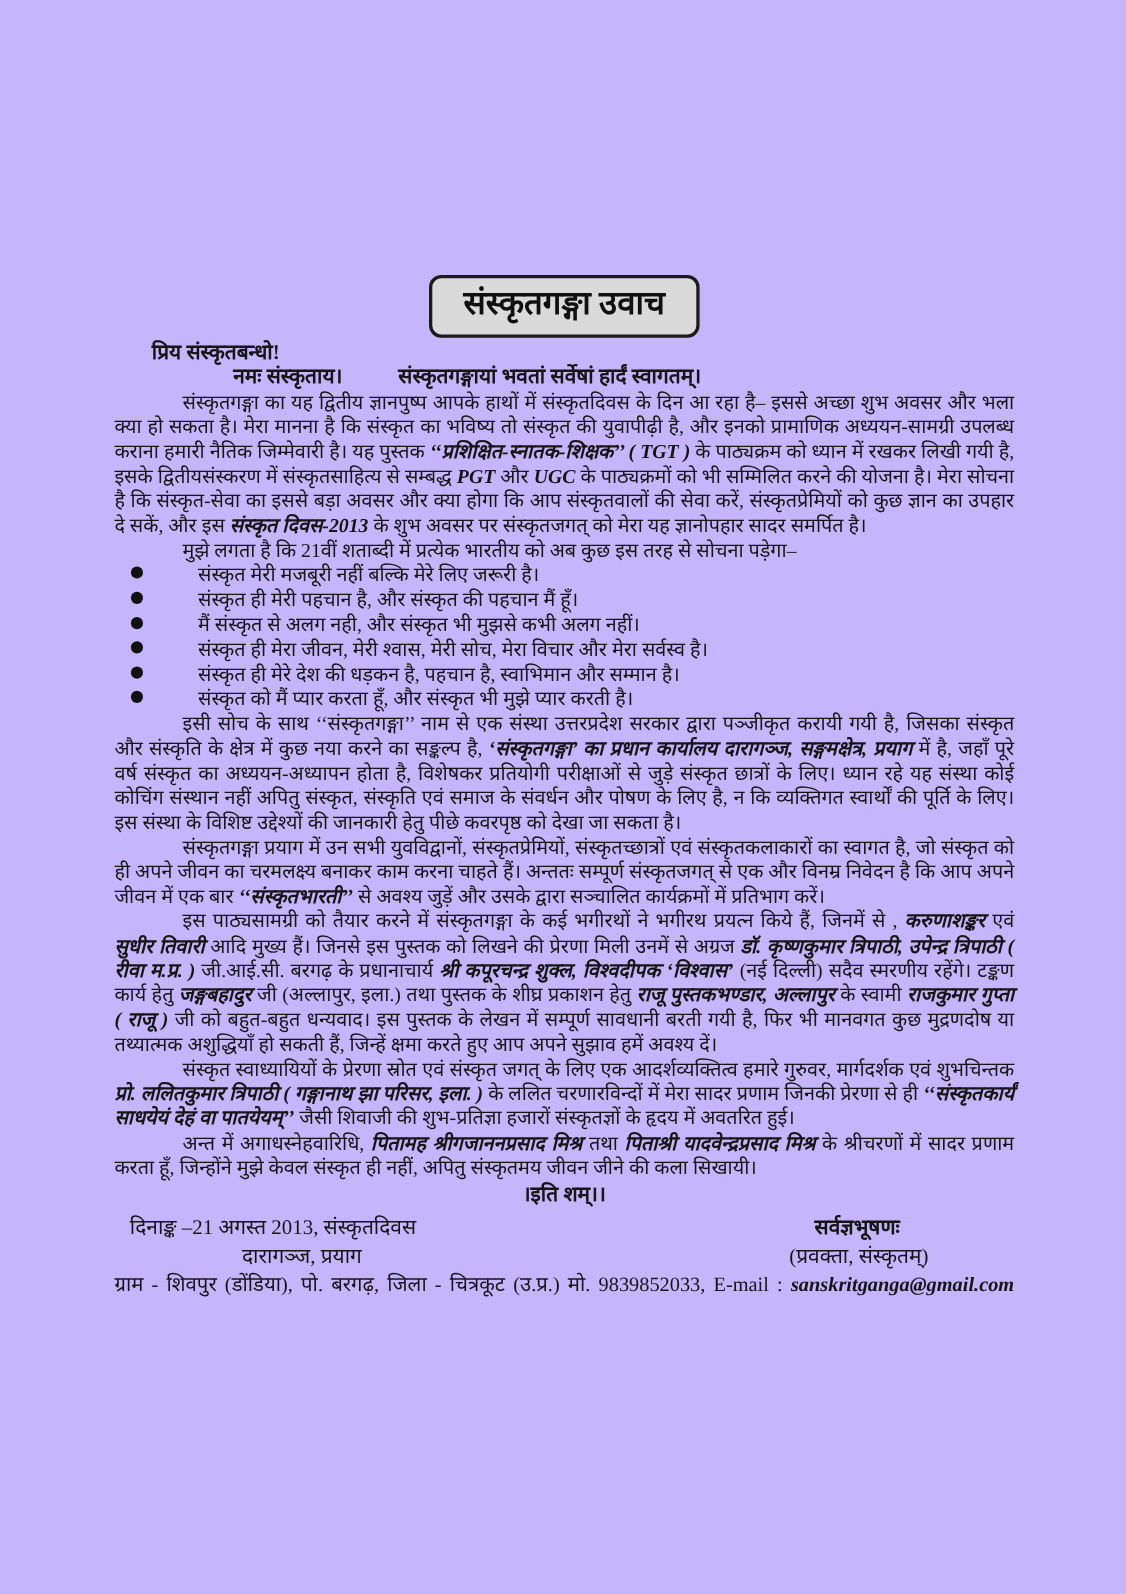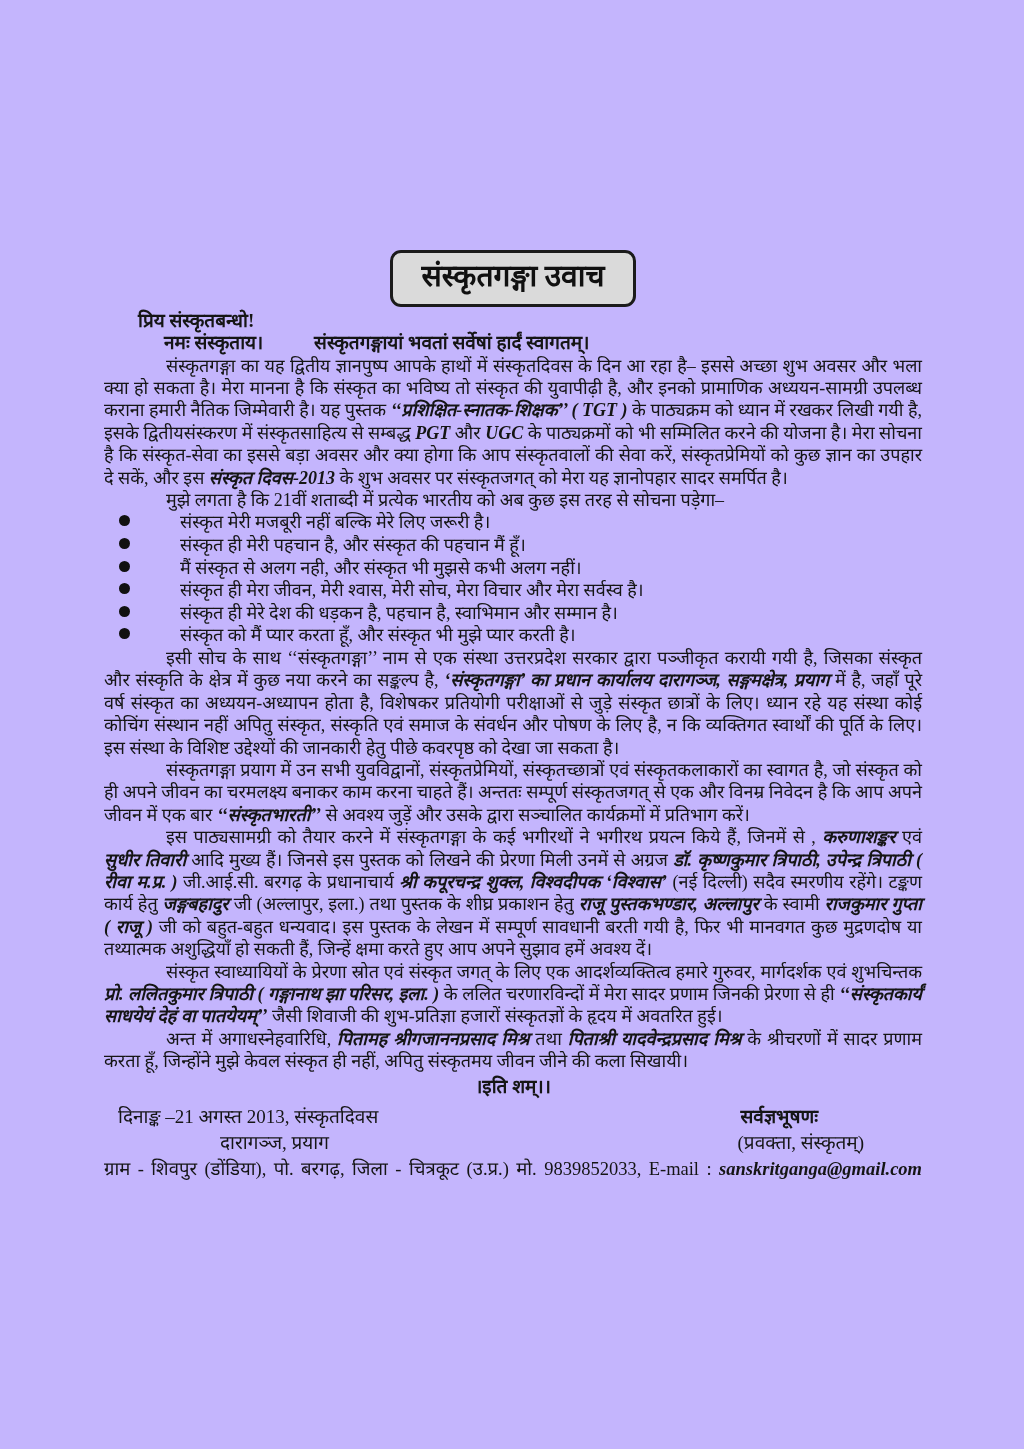--- a/index.html
+++ b/index.html
@@ -20,21 +20,21 @@
     display:inline-block;
     background:#dadada;
     border:3px solid #1b1b1b;
     border-radius:11px;
     padding:5px 28px 10px 28px;
     font-size:30px; line-height:36px; font-weight:bold;
     color:#101010;
   }
   .salutation { font-weight:bold; font-size:19px; line-height:22px; margin:2px 0 0 34px; }
   .invocation { font-weight:bold; font-size:19px; line-height:22.5px; white-space:nowrap; }
-  .inv-left { margin-left:60px;text-align:right; }
+  .inv-left { margin-left:108px;text-align:right; }
   .inv-right { margin-left:46px; }
   p.para {
     margin:0; text-align:justify; text-indent:62px;
     font-size:18px; line-height:22.4px;
   }
   .b { font-weight:bold;font-style:italic; }
   ul.bullets { list-style:none; margin:0; padding:0; }
   ul.bullets li {
     position:relative; padding-left:76px;
     font-size:18px; line-height:22.6px;
@@ -43,21 +43,21 @@
     position:absolute; left:15px; top:4px;
     width:11px; height:11px; border-radius:50%;
     background:#111111;
   }
   .closing { text-align:center; font-weight:bold; font-size:19px; line-height:24px; margin-top:2px; }
   .footer { margin-top:5px; font-size:19px; line-height:26px; }
   .footer-row { display:flex; justify-content:space-between; }
   .f-date { font-weight:normal; margin-left:14px; }
   .f-author { font-weight:bold; margin-right:104px; }
   .f-place { margin-left:116px; }
-  .f-desig { margin-right:58px; }
+  .f-desig { margin-right:78px; }
   .footer-contact {
     margin-top:0; text-align:justify; text-align-last:justify;
     font-size:18.5px; line-height:26px;
   }
 </style>
 </head>
 <body>
 
 <div class="sheet">
   <div class="content">

